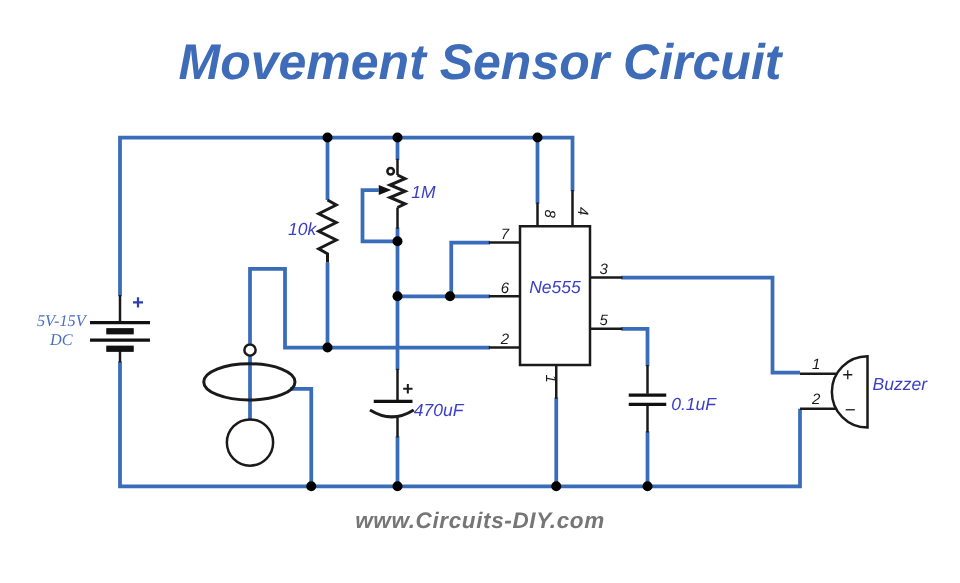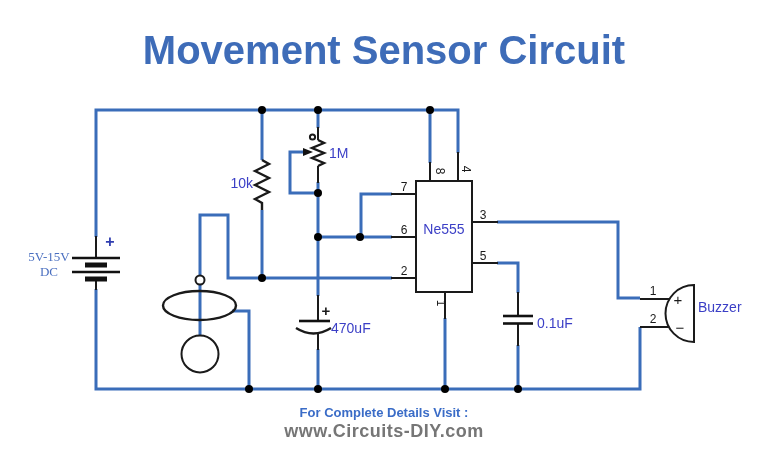--- a/index.html
+++ b/index.html
@@ -1,17 +1,17 @@
 <!DOCTYPE html>
 <html><head>
 <meta charset="utf-8">
 <style>
   html,body{margin:0;padding:0;background:#ffffff;}
   .page{position:relative;width:751px;height:466px;background:#ffffff;overflow:hidden;
-        font-family:"Liberation Sans",sans-serif;}
+        font-family:"Liberation Sans",sans-serif;font-style:italic;}
   .title{position:absolute;top:28px;left:0;width:768px;text-align:center;
          font-size:40px;font-weight:bold;color:#3e6cb8;letter-spacing:0px;}
   .footer{position:absolute;top:406px;left:0;width:768px;text-align:center;line-height:1.15;}
   .footer-note{font-size:13px;font-weight:bold;color:#3a6cc7;}
   .footer-url{font-size:18px;font-weight:bold;color:#767676;letter-spacing:0.5px;}
   svg{position:absolute;left:0;top:0;}
   .wire{stroke:#3a6db9;stroke-width:3;fill:none;}
   .lead{stroke:#1a1a1a;stroke-width:2;fill:none;}
   .comp{stroke:#1a1a1a;stroke-width:2.4;fill:none;}
   .compfill{stroke:#1a1a1a;stroke-width:2;fill:#ffffff;}
@@ -145,17 +145,16 @@
       <circle class="dot" cx="360" cy="237" r="4"></circle>
       <circle class="dot" cx="262" cy="278" r="4"></circle>
       <circle class="dot" cx="249" cy="389" r="4"></circle>
       <circle class="dot" cx="318" cy="389" r="4"></circle>
       <circle class="dot" cx="445" cy="389" r="4"></circle>
       <circle class="dot" cx="518" cy="389" r="4"></circle>
     </g>
   </svg>
 
   <div class="footer">
-    <div class="footer-note">For Complete Details Visit :</div>
     <div class="footer-url">www.Circuits-DIY.com</div>
   </div>
 
 </div>
 
 </body></html>

